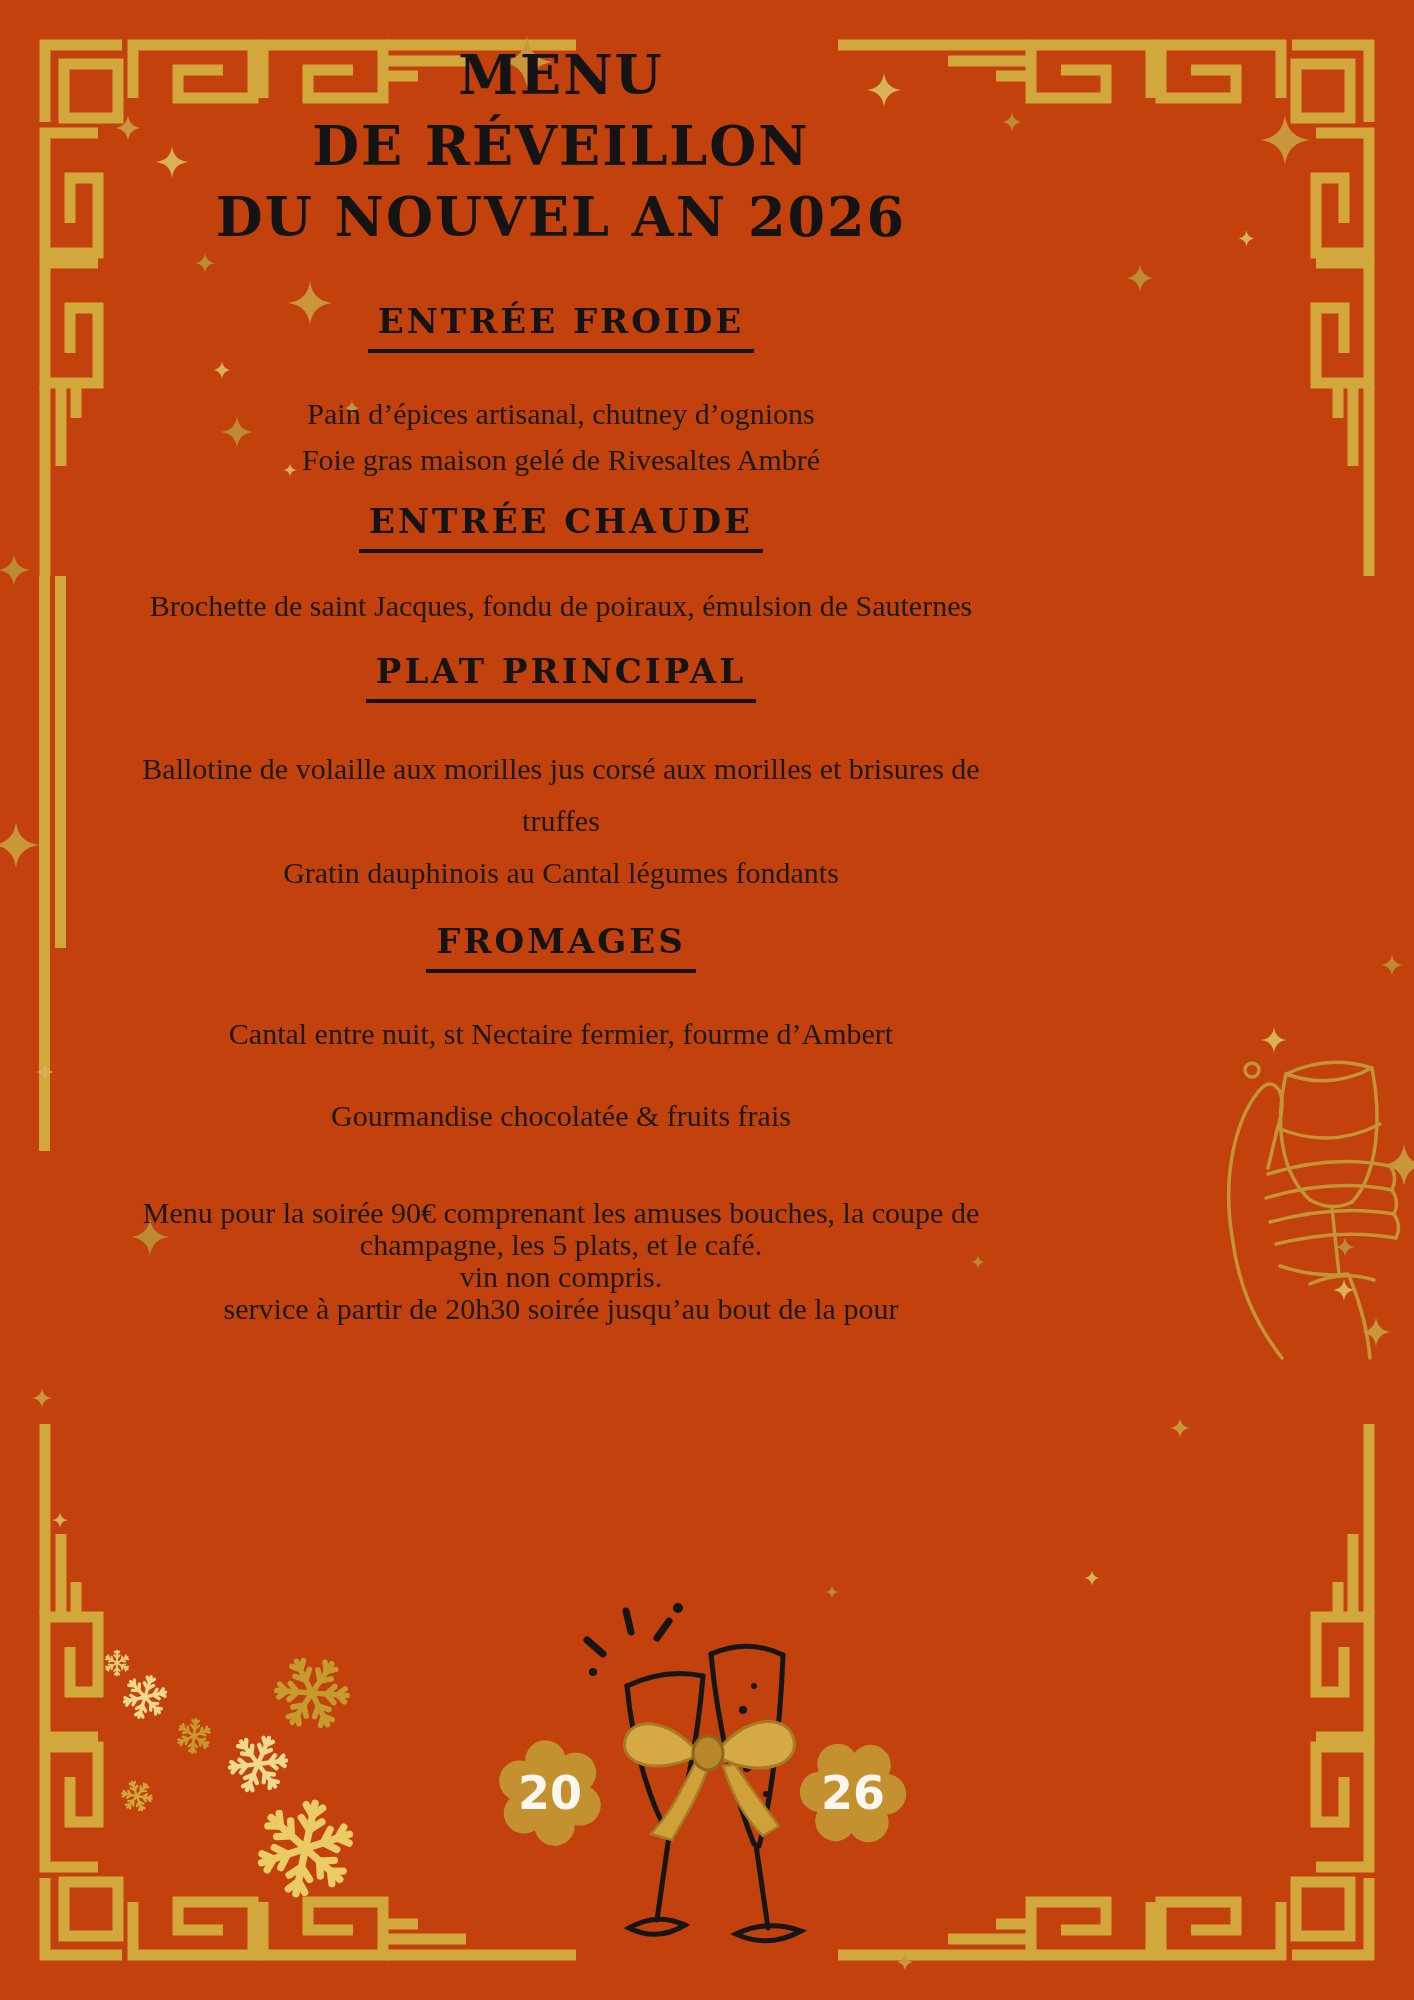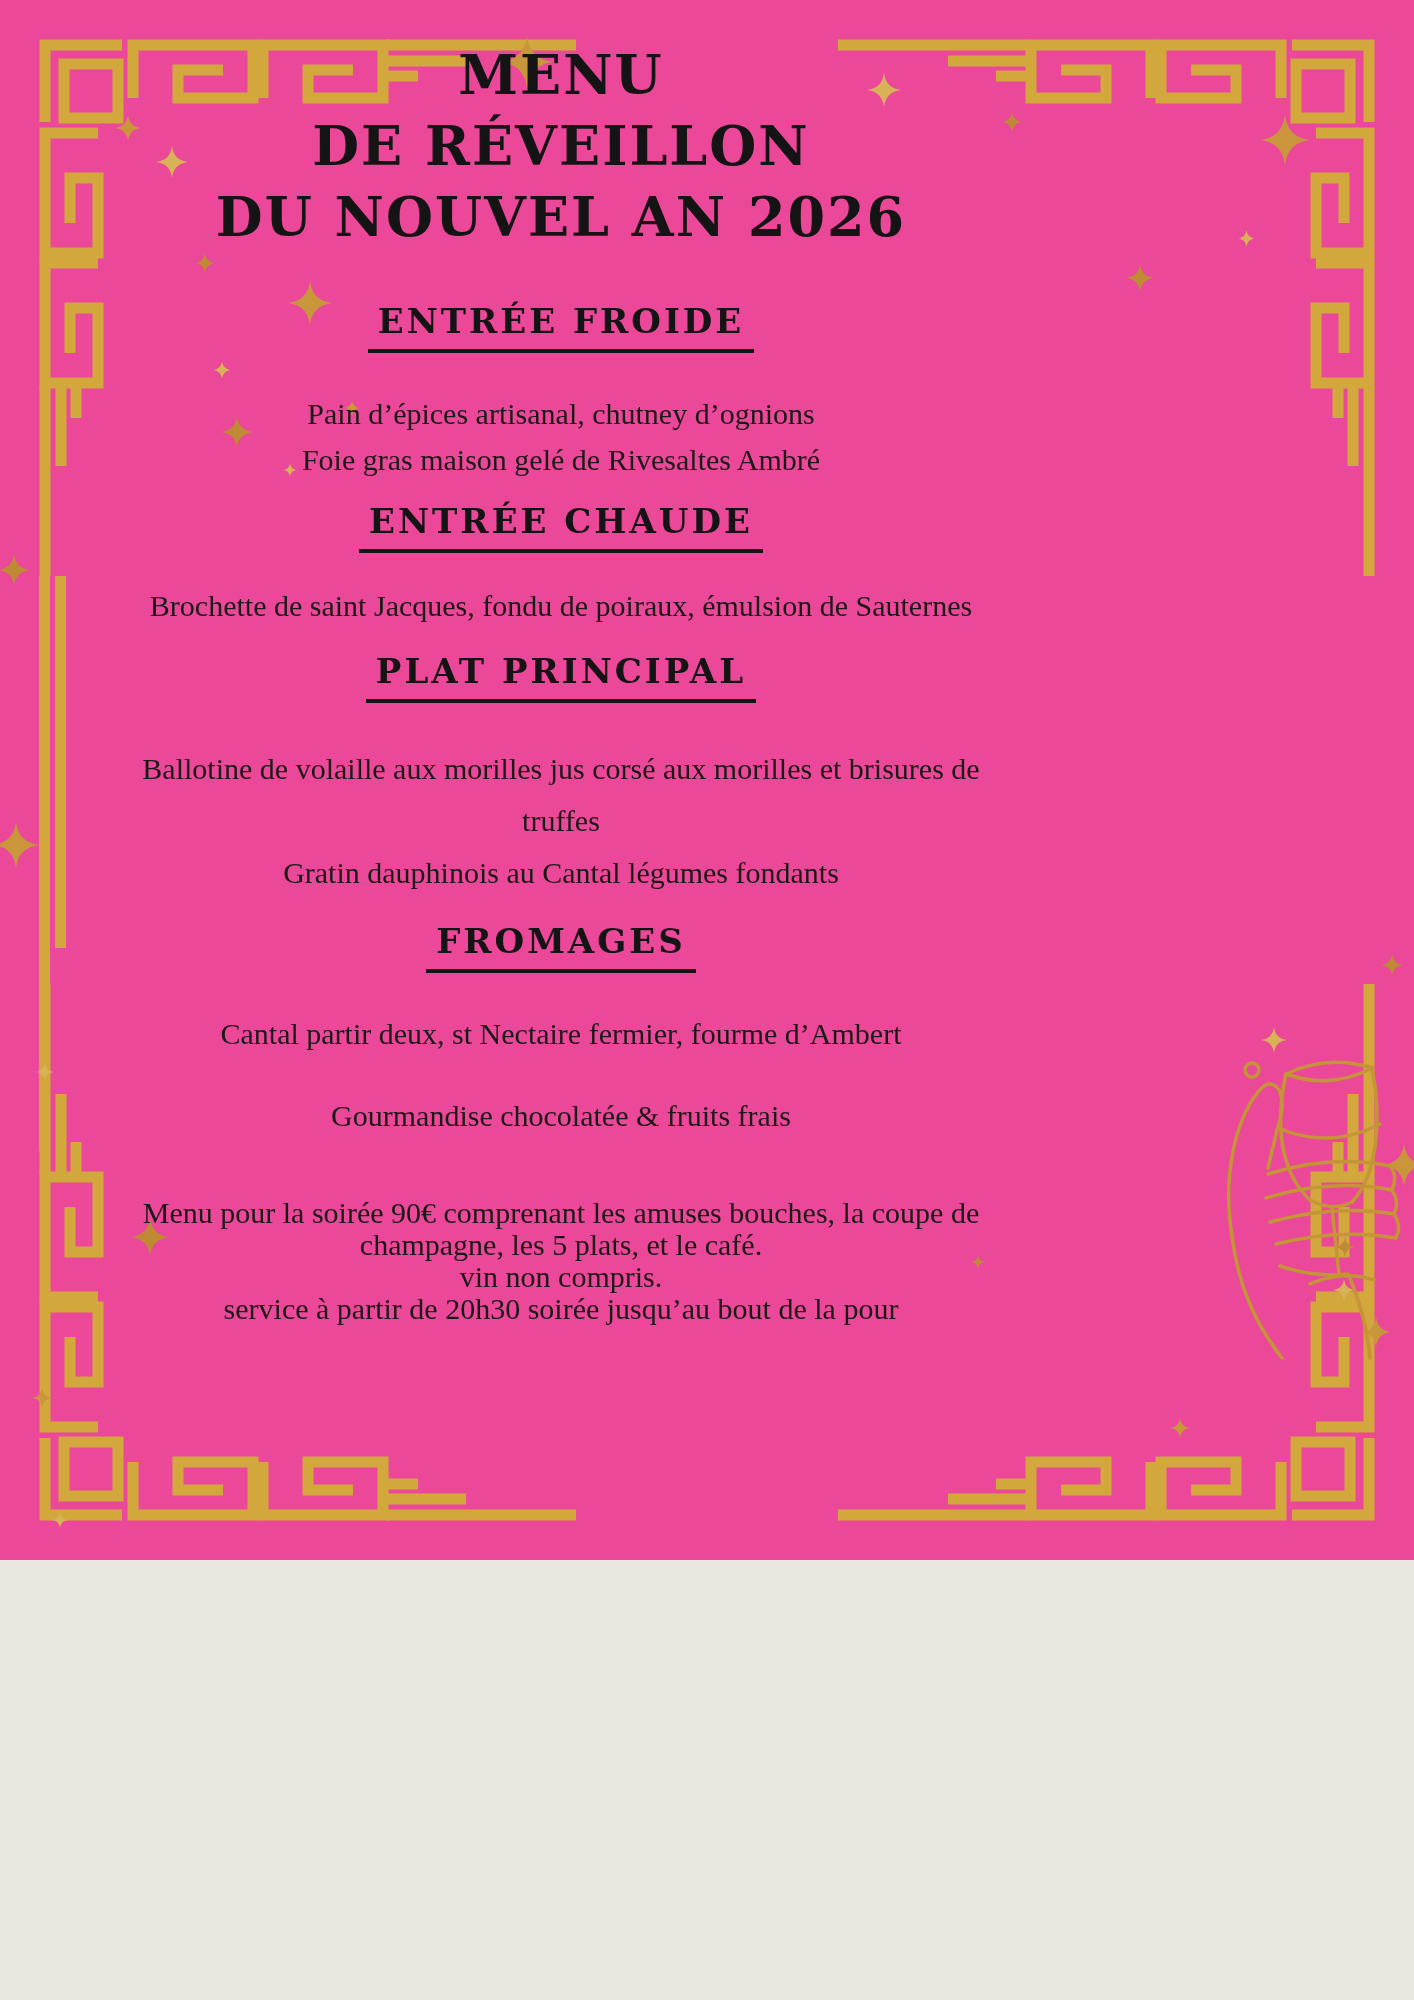--- a/index.html
+++ b/index.html
@@ -1,16 +1,16 @@
 <!DOCTYPE html>
 <html><head>
 <meta charset="utf-8">
 <style>
   html,body{margin:0;padding:0;background:#e8e6df;}
-  .page{position:relative;width:1414px;height:1560px;background:#ec4899;overflow:hidden;
+  .page{position:relative;width:1414px;height:2000px;background:#c2410c;overflow:hidden;
         font-family:"Liberation Serif","DejaVu Serif",serif;color:#1B1A17;}
   
   .content{position:absolute;left:100px;top:0;width:922px;text-align:center;}
   .title{margin-top:40px;font-family:"DejaVu Serif",serif;font-weight:700;
          font-size:54px;line-height:71px;letter-spacing:2px;color:#141414;}
   .heading-wrap{line-height:0;}
   .heading{display:inline-block;font-family:"DejaVu Serif",serif;font-weight:700;
            font-size:34px;line-height:40px;letter-spacing:3px;color:#141414;
            border-bottom:4px solid #141414;padding:0 10px 8px;}
   .item{margin:0;font-size:30px;line-height:46px;}
@@ -245,21 +245,21 @@
       <div class="heading-wrap"><span class="heading">PLAT PRINCIPAL</span></div>
       <div class="items">
         <p class="item">Ballotine de volaille aux morilles jus corsé aux morilles et brisures de truffes</p>
         <p class="item">Gratin dauphinois au Cantal légumes fondants</p>
       </div>
     </div>
 
     <div class="section s3">
       <div class="heading-wrap"><span class="heading">FROMAGES</span></div>
       <div class="items">
-        <p class="item">Cantal partir deux, st Nectaire fermier, fourme d’Ambert</p>
+        <p class="item">Cantal entre nuit, st Nectaire fermier, fourme d’Ambert</p>
       </div>
     </div>
 
     <div class="section s4">
       <div class="items">
         <p class="item">Gourmandise chocolatée &amp; fruits frais</p>
       </div>
     </div>
 
     <div class="footer">

